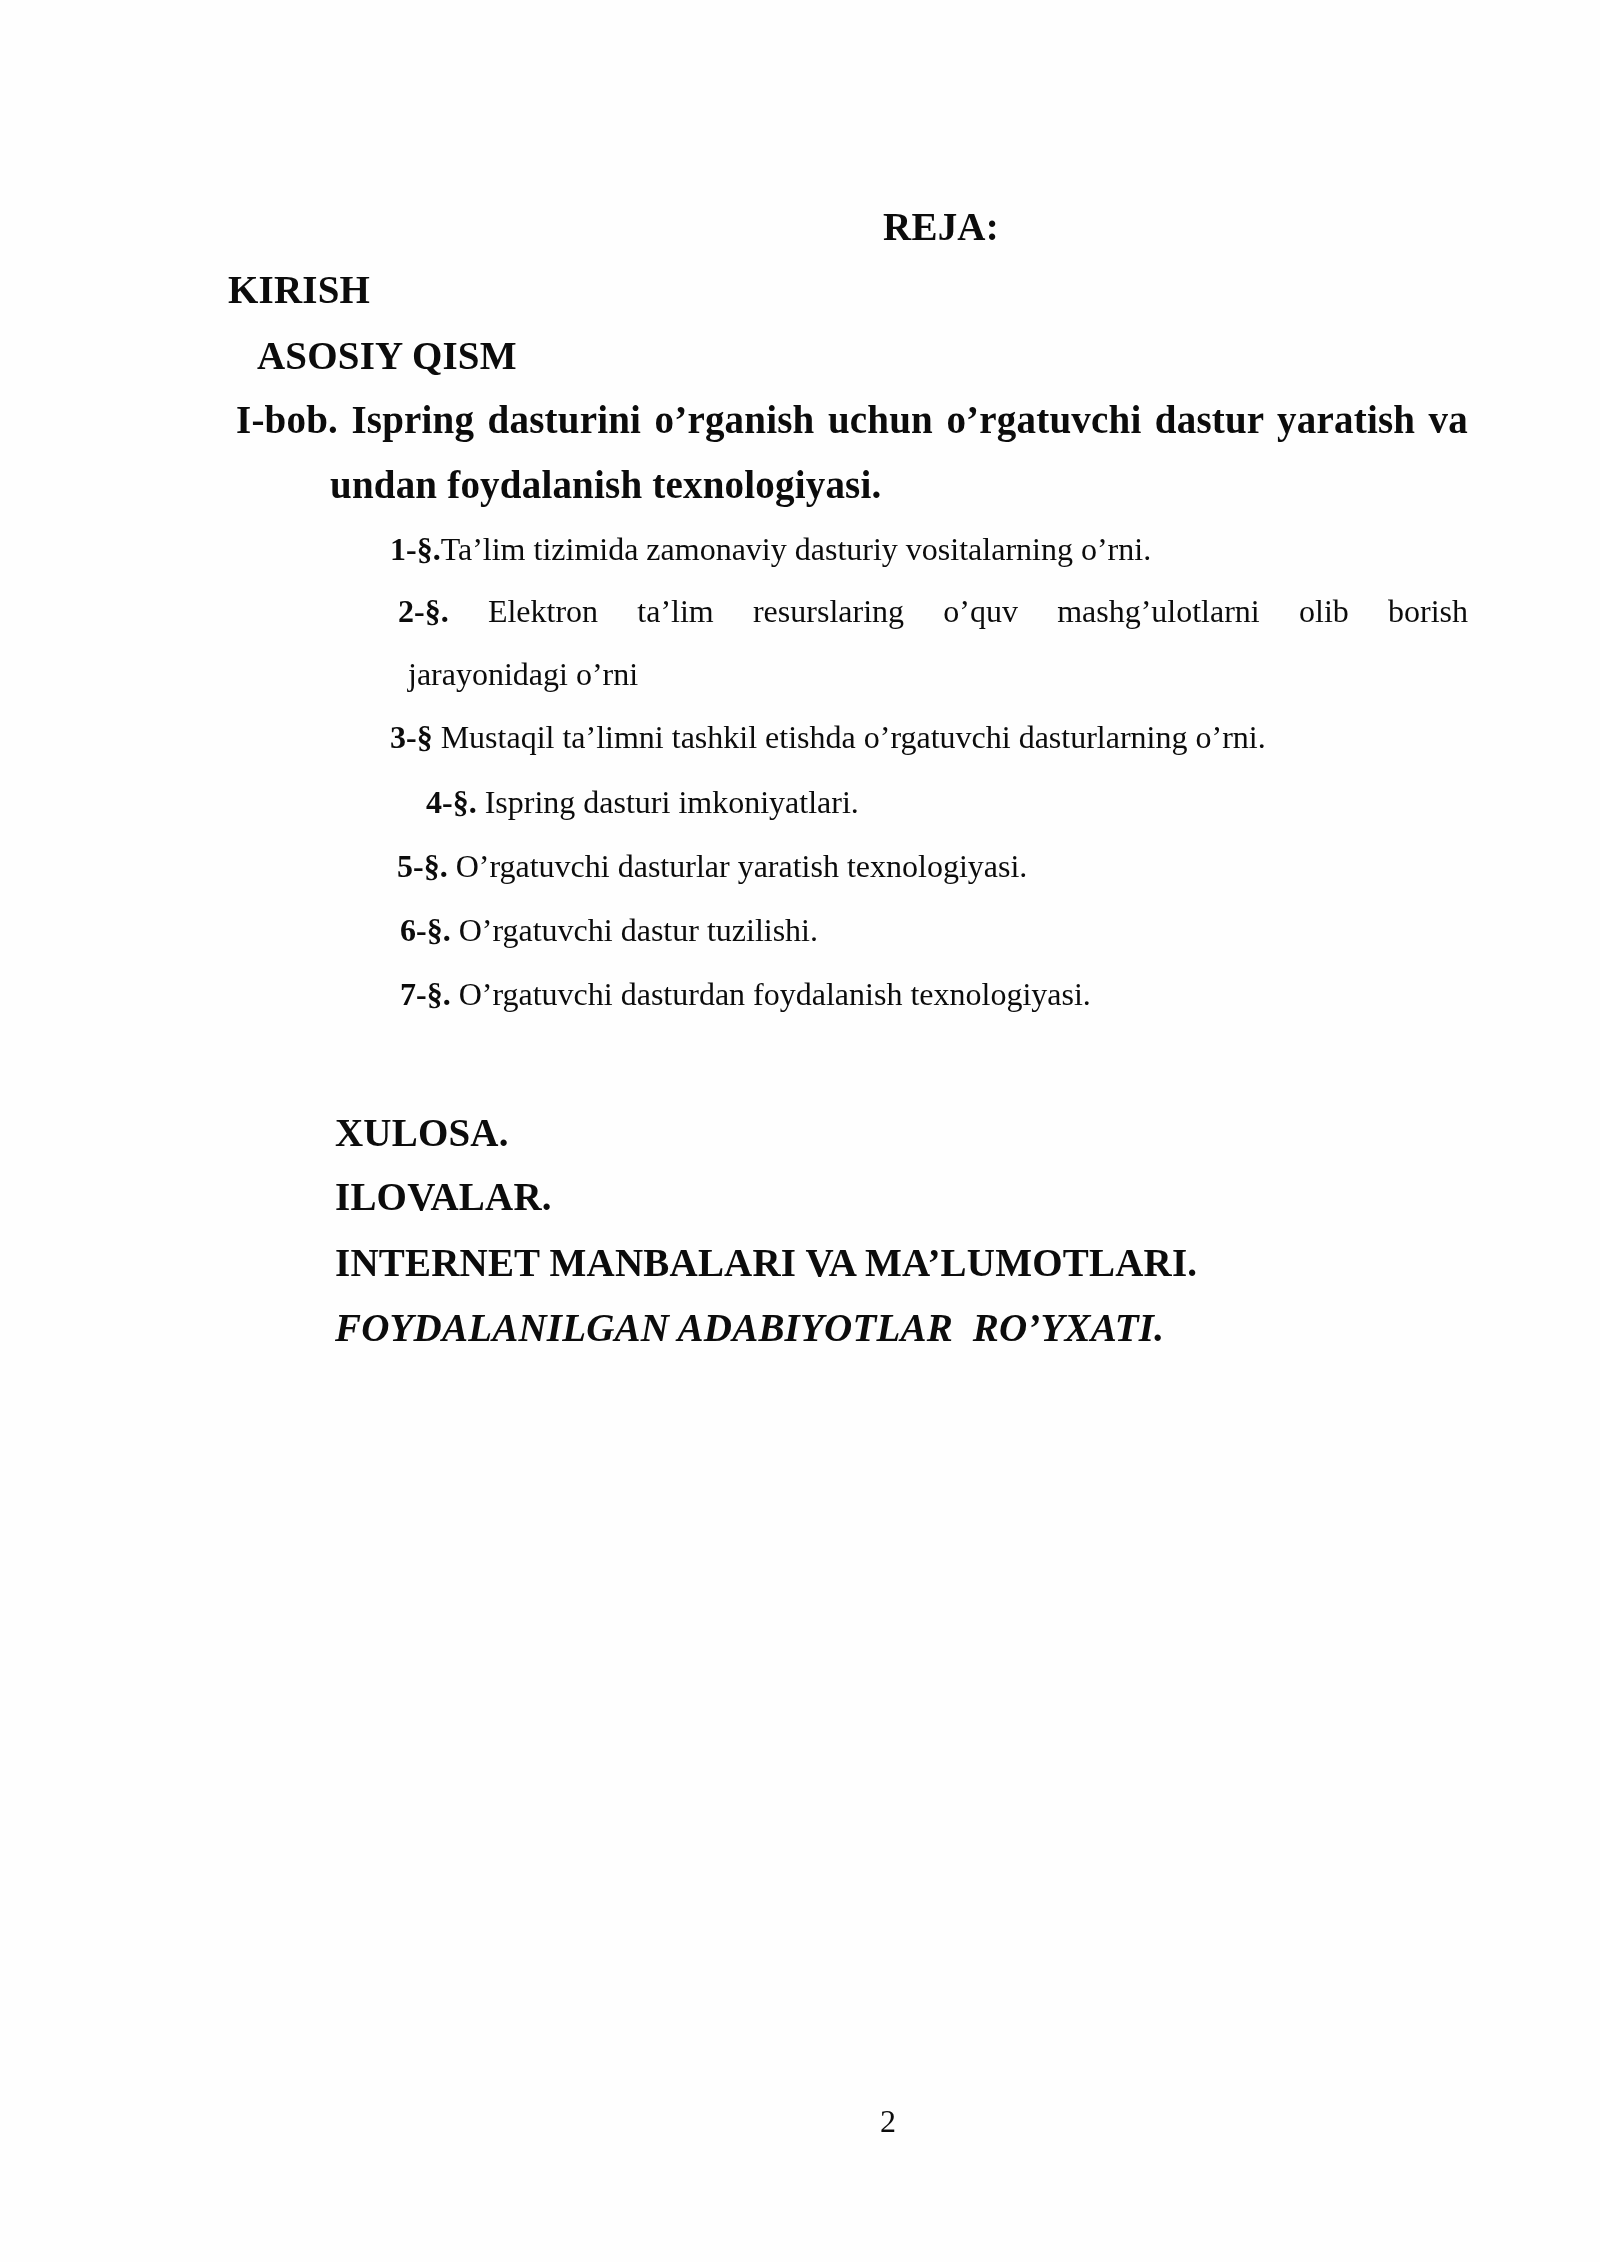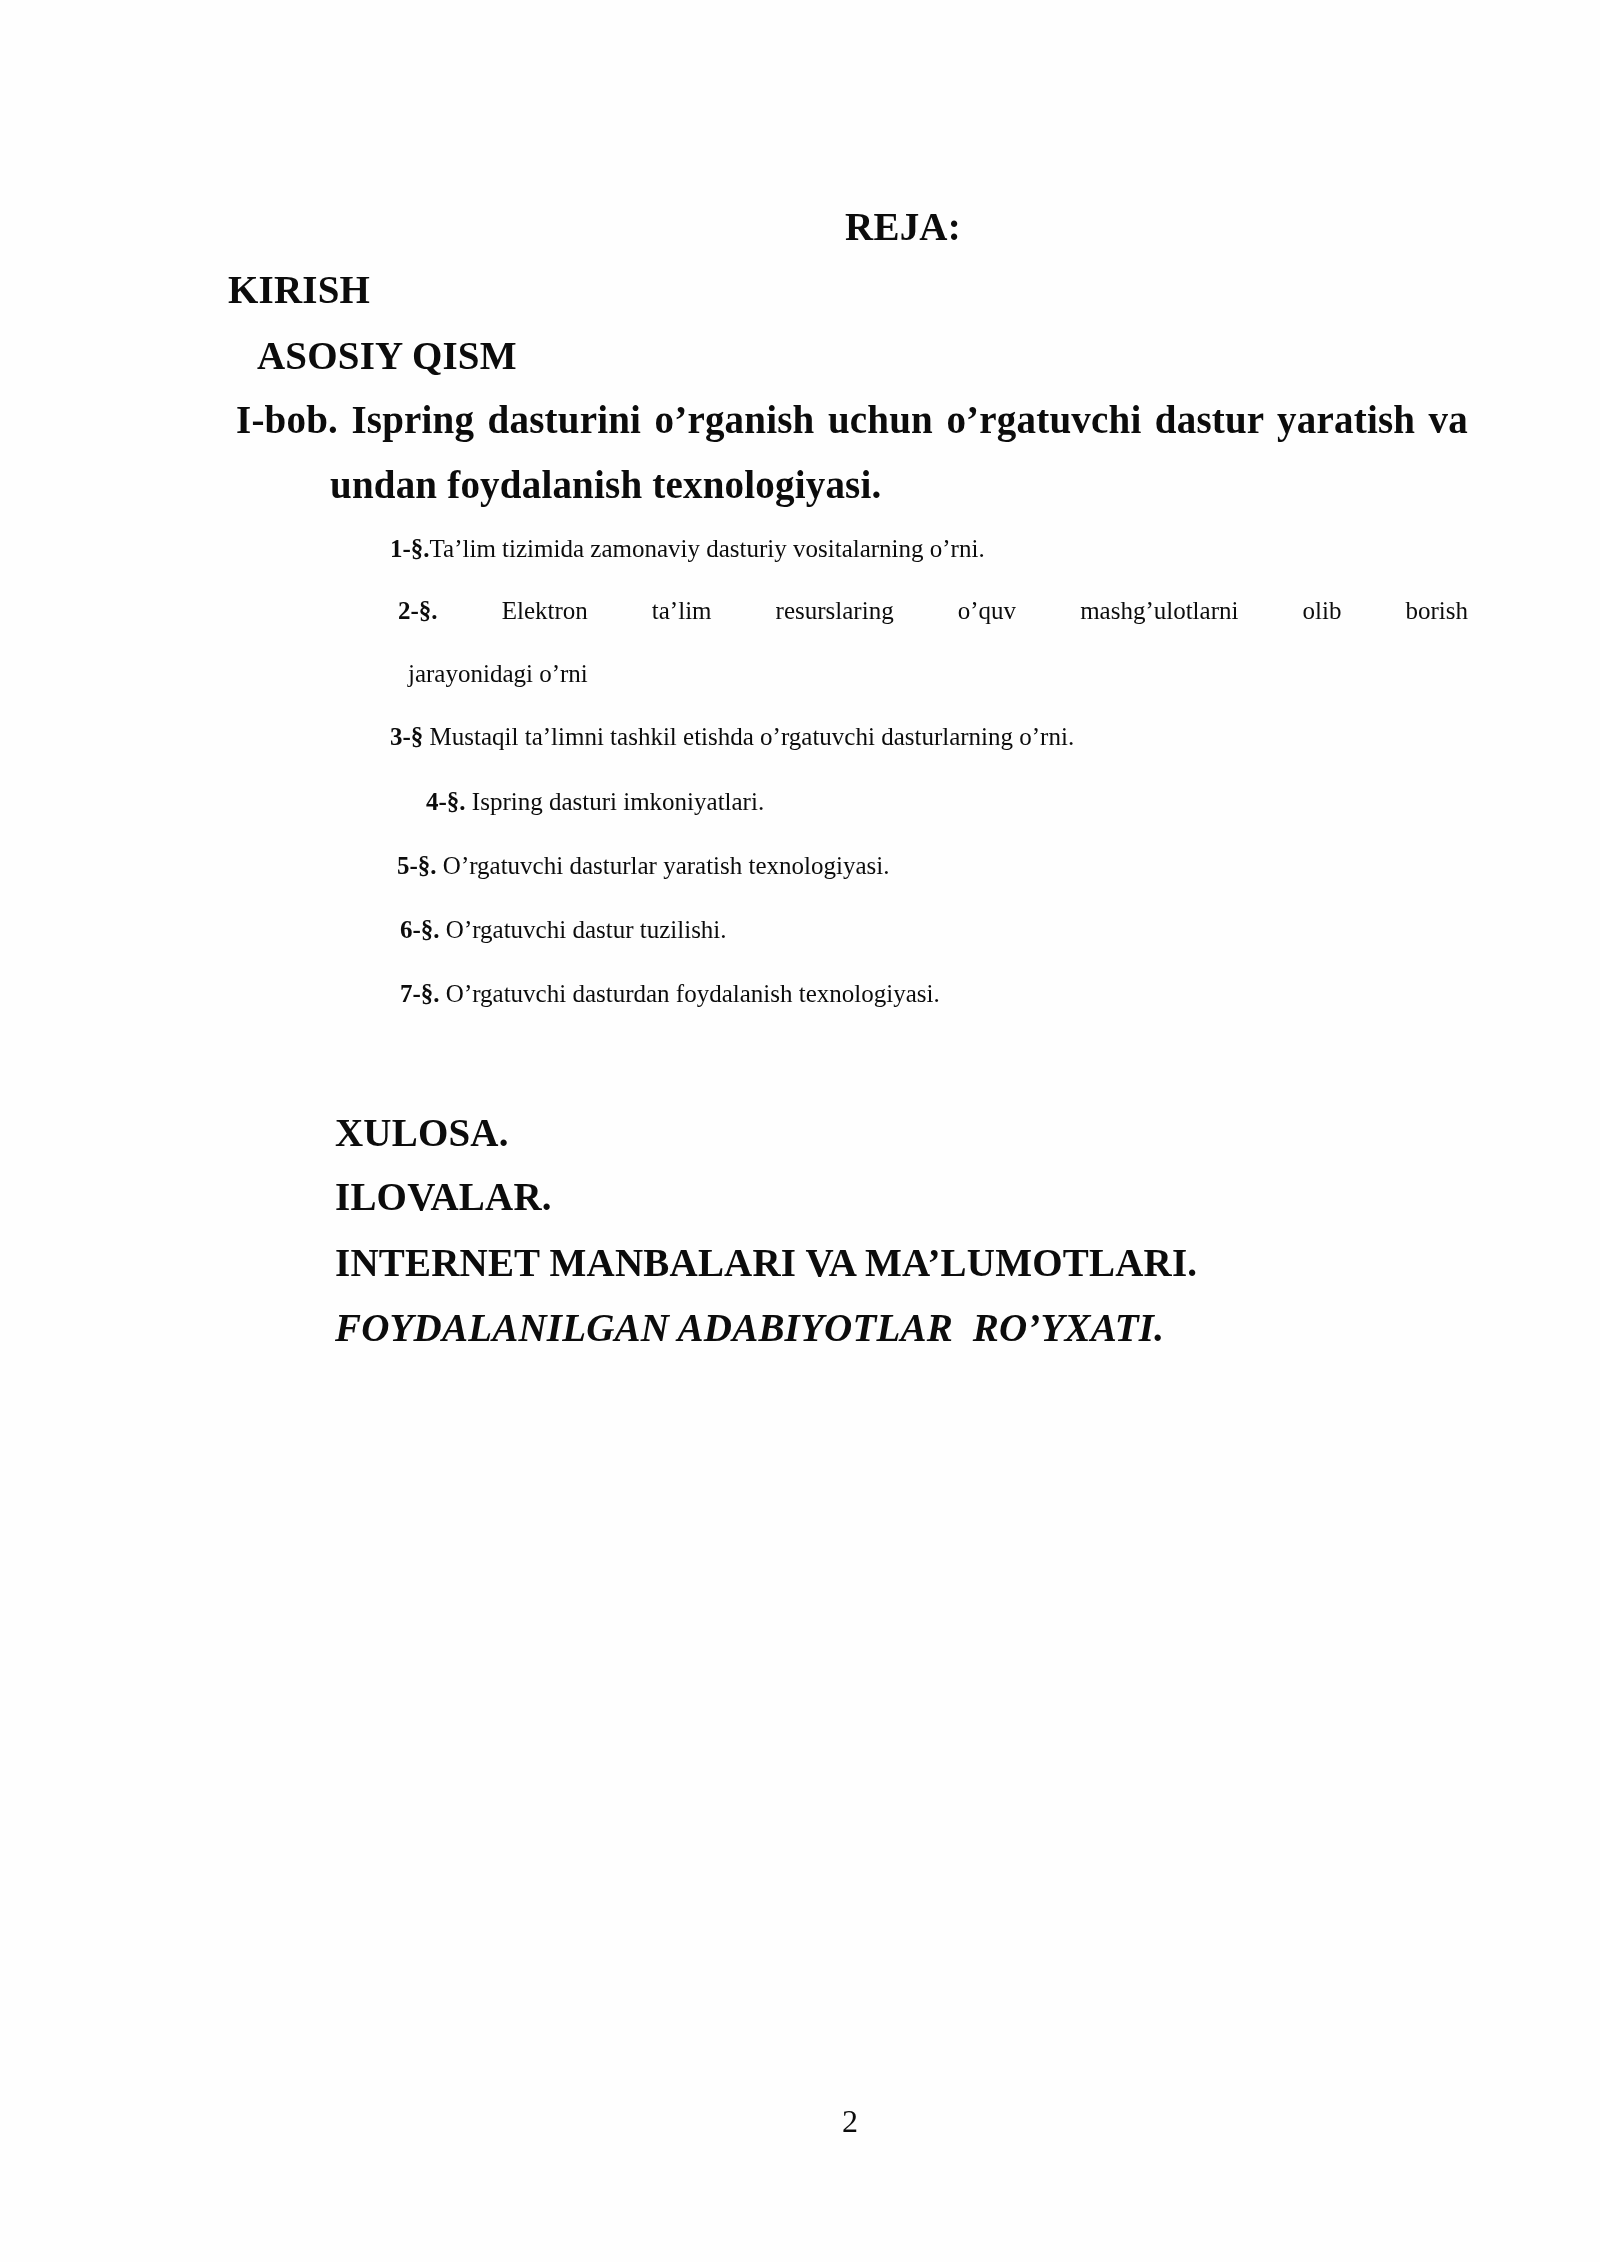--- a/index.html
+++ b/index.html
@@ -22,35 +22,36 @@
   }
   
   .h {
     font-size: 39px;
     line-height: 46px;
     font-weight: bold;
     letter-spacing: 0.2px;
   }
   
   .s {
-    font-size: 25px;
+    font-size: 32px;
     line-height: 40px;
     font-weight: normal;
   }
   .s .pfx {
     font-weight: bold;
   }
   
   .justify {
     text-align: justify;
     text-align-last: justify;
     margin-left: 8px;
   }
   .center {
     transform: translateX(-50%);
+    margin-left: 38px;
   }
   .pagenum {
     font-size: 32px;
     line-height: 38px;
   }
 </style>
 </head>
 <body>
 
 <div class="page">

